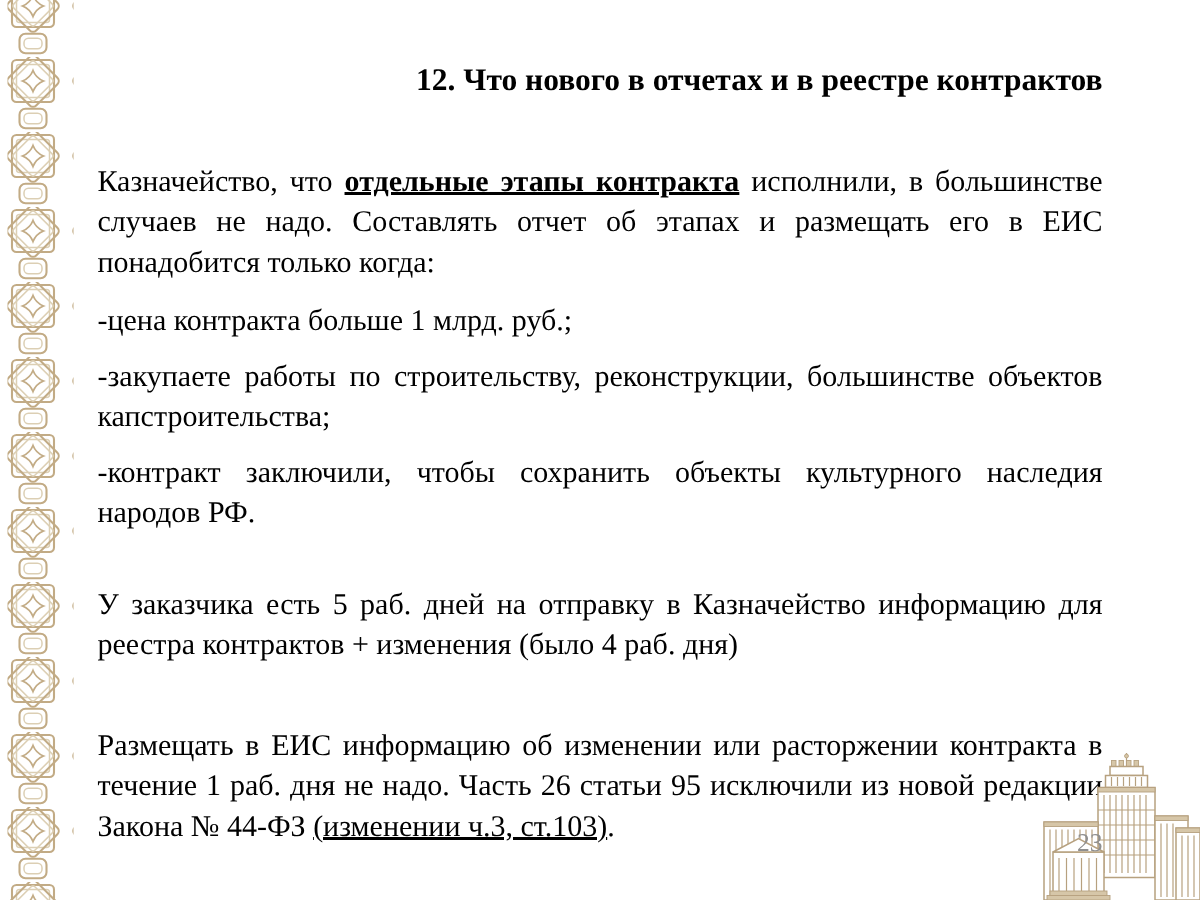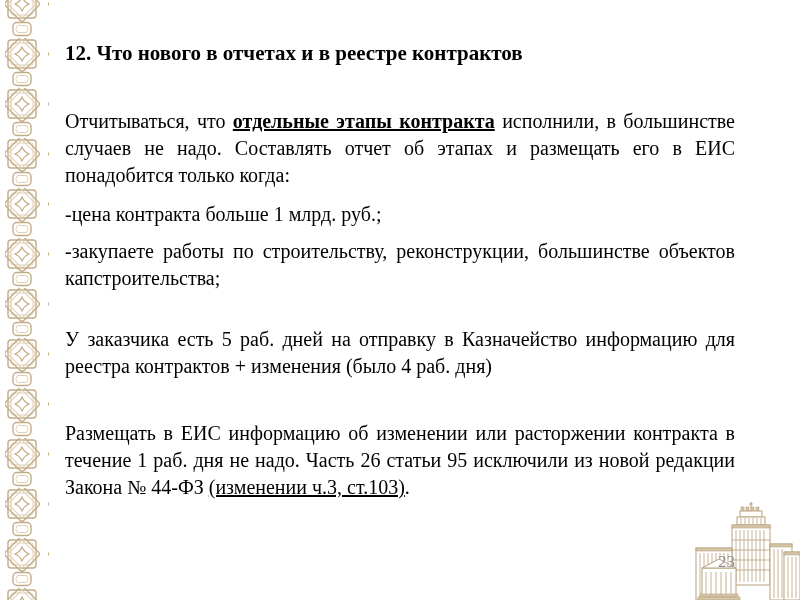--- a/index.html
+++ b/index.html
@@ -27,21 +27,21 @@
   }
   .o1{stroke:var(--ornament);fill:none;stroke-width:1.4;}
   .o2{stroke:var(--ornament-light);fill:none;stroke-width:1;}
   .o3{stroke:var(--ornament);fill:#ffffff;stroke-width:1.2;}
   .content{
     position:absolute;left:65px;top:0;width:670px;
   }
   .slide-title{
     margin:40px 0 0 0;
     font-size:21px;line-height:26px;font-weight:bold;
-    text-align:left;
+    text-align:right;
   }
   .body-par{
     margin:0;
     font-size:20px;line-height:27px;
     text-align:justify;
   }
   .par-1{margin-top:42px;}
   .list-item-1{margin-top:12px;}
   .list-item-2{margin-top:10px;}
   .list-item-3{margin-top:10px;}
@@ -82,27 +82,28 @@
         </pattern>
       </defs>
       <rect x="5" y="0" width="44" height="600" fill="url(#orn)"></rect>
     </svg>
   </div>
 
   <div class="content">
     <h1 class="slide-title">12. Что нового в отчетах и в реестре контрактов</h1>
 
     <p class="body-par par-1">
-      <span>Отчитываться, что </span><span class="bold-underline">отдельные этапы контракта</span><span> исполнили, в большинстве случаев не надо. Составлять отчет об этапах и размещать его в ЕИС понадобится только когда:</span>
+      <span>Казначейство, что </span><span class="bold-underline">отдельные этапы контракта</span><span> исполнили, в большинстве случаев не надо. Составлять отчет об этапах и размещать его в ЕИС понадобится только когда:</span>
     </p>
 
     <p class="body-par list-item-1">-цена контракта больше 1 млрд. руб.;</p>
 
     <p class="body-par list-item-2">-закупаете работы по строительству, реконструкции, большинстве объектов капстроительства;</p>
 
+    <p class="body-par list-item-3">-контракт заключили, чтобы сохранить объекты культурного наследия народов РФ.</p>
 
     <p class="body-par par-5">У заказчика есть 5 раб. дней на отправку в Казначейство информацию для реестра контрактов + изменения (было 4 раб. дня)</p>
 
     <p class="body-par par-6">
       <span>Размещать в ЕИС информацию об изменении или расторжении контракта в течение 1 раб. дня не надо. Часть 26 статьи 95 исключили из новой редакции Закона № 44-ФЗ </span><span class="underline">(изменении ч.3, ст.103)</span><span>.</span>
     </p>
   </div>
 
   <div class="page-number">23</div>
 

